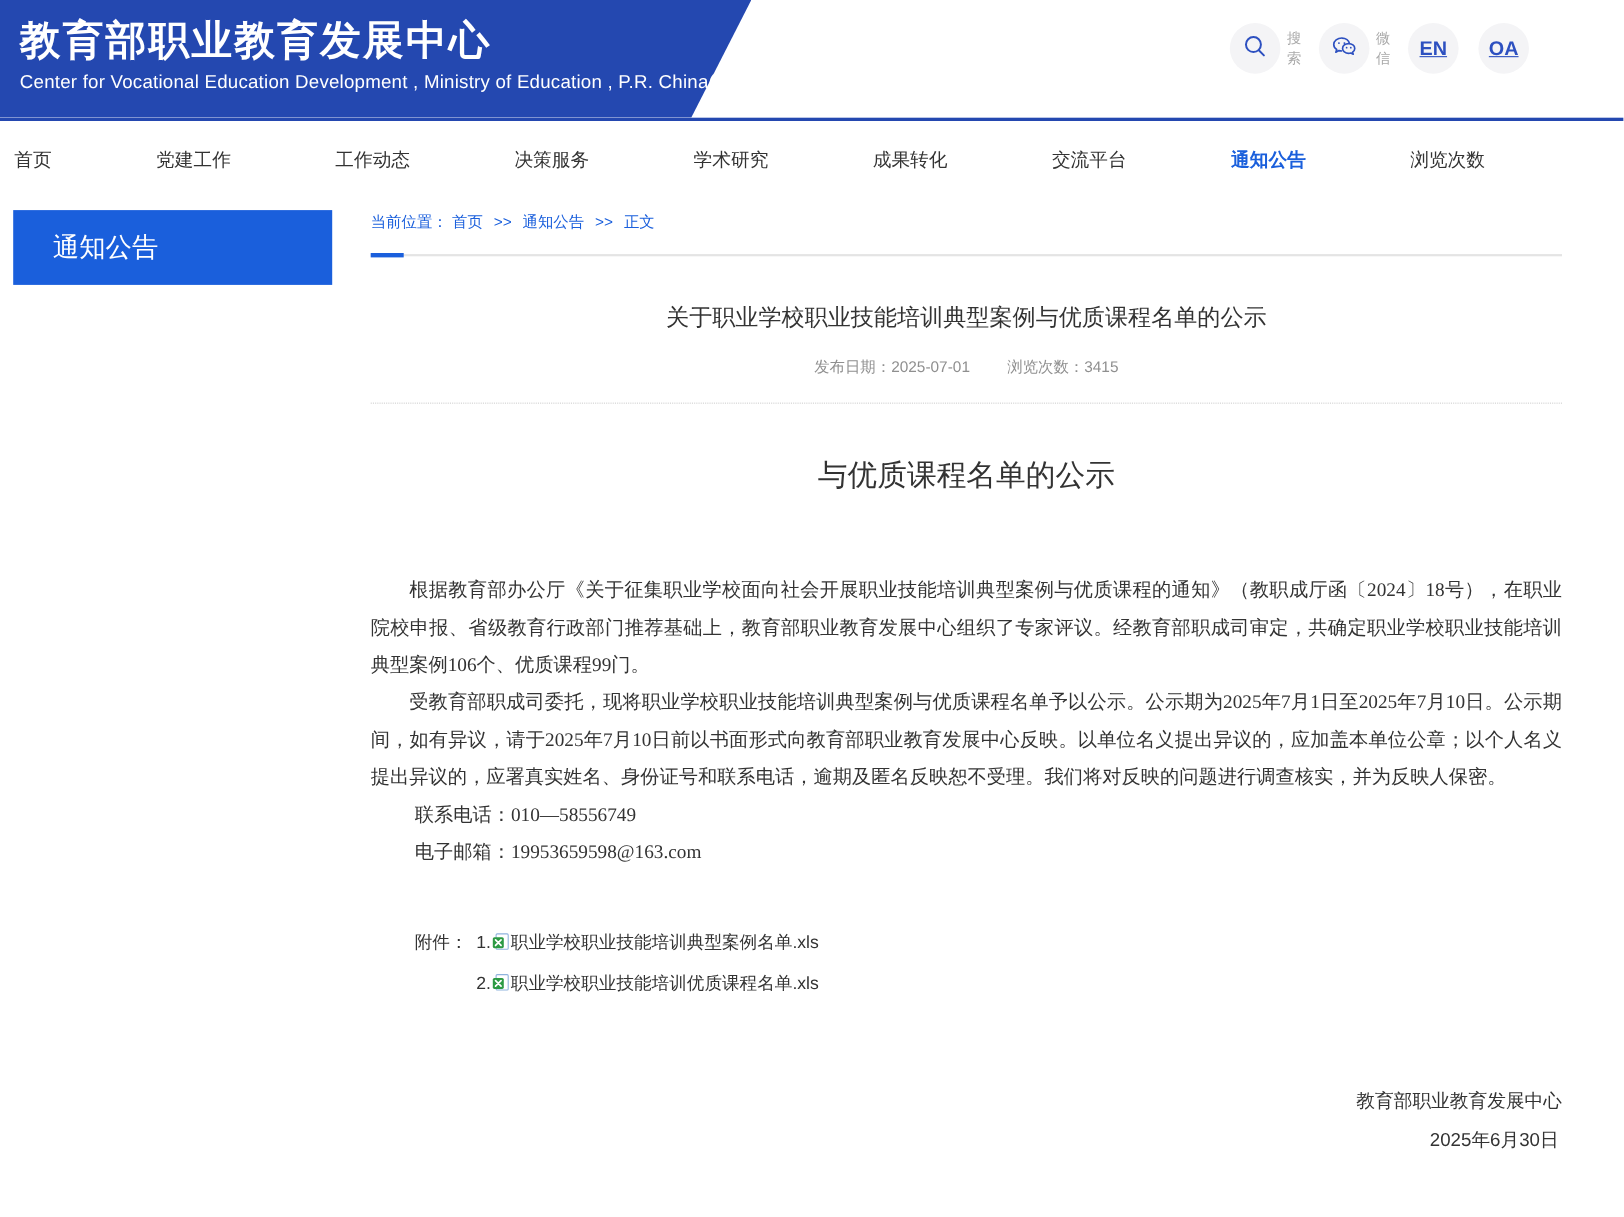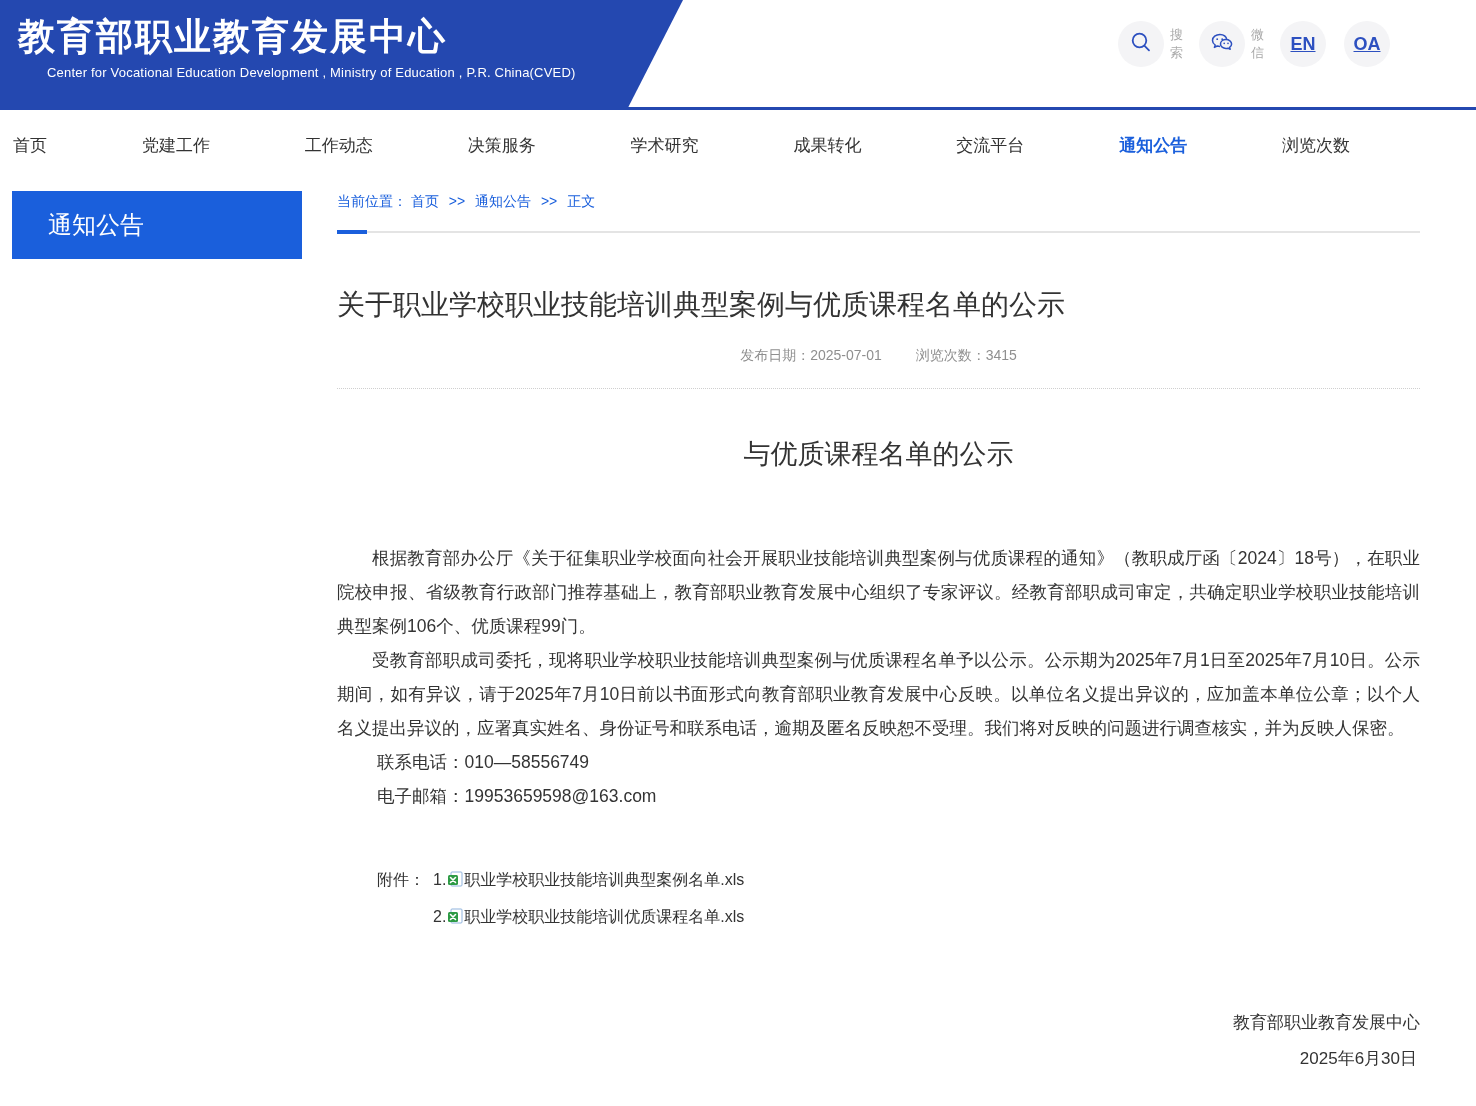--- a/index.html
+++ b/index.html
@@ -7,21 +7,21 @@
               font-family:"Liberation Sans", sans-serif; color:#333; }
 
   
   .header { position:relative; width:1476px; height:110px; background:#fff; }
   .header-blue { position:absolute; left:0; top:0; width:683px; height:107px;
                  background:#2448b0;
                  clip-path:polygon(0 0, 100% 0, 92% 100%, 0 100%); }
   .header-underline { position:absolute; left:0; bottom:0; width:100%; height:3px; background:#2448b0; }
   .logo { position:absolute; left:18px; top:14px; color:#fff; z-index:2; }
   .logo-cn { font-size:37px; font-weight:bold; letter-spacing:2px; line-height:46px; }
-  .logo-en { font-size:13px; margin-top:5px; letter-spacing:0.2px;margin-left:29px; }
+  .logo-en { font-size:17px; margin-top:5px; letter-spacing:0.2px; }
 
   .tools { position:absolute; right:86px; top:21px; display:flex; align-items:center; z-index:2; }
   .tool-circle { width:46px; height:46px; border-radius:50%; background:#f4f4f6;
                  display:flex; align-items:center; justify-content:center; cursor:pointer; }
   .tool-vlabel { width:15px; font-size:13px; color:#a9a9a9; line-height:18px;
                  margin:0 14px 0 6px; text-align:left; }
   .tool-text { color:#2d50c0; font-weight:bold; font-size:18px;text-decoration:underline; }
   .tools .gap { width:18px; }
 
   
@@ -38,28 +38,28 @@
 
   .content { margin-left:337px; width:1083px; padding-top:13px; }
 
   .breadcrumb { font-size:14px; color:#1a5fdc; }
   .breadcrumb a, .breadcrumb span { color:#1a5fdc; text-decoration:none; cursor:pointer; }
   .bc-sep { margin:0 6px; }
   .bc-line { position:relative; margin-top:19px; height:4px; }
   .bc-line-gray { position:absolute; left:0; right:0; top:1px; height:2px; background:#e4e4e4; }
   .bc-line-accent { position:absolute; left:0; top:0; width:30px; height:4px; background:#1a5fdc; }
 
-  .art-title { margin-top:52px; text-align:left; font-size:28px; color:#333; }
+  .art-title { margin-top:40px; text-align:center; font-size:21px; color:#333; }
   .art-meta { margin-top:23px; text-align:center; font-size:14px; color:#8f8f8f; }
   .art-meta .meta-item { margin:0 15px; }
   .dotted-sep { margin-top:23px; border-top:1px dotted #cfcfcf; height:0; }
 
   .doc-heading { margin-top:42px; text-align:center; font-size:27px; line-height:46px; color:#333; }
 
-  .doc-body { margin-top:64px; font-family:Liberation Sans, sans-serif;
+  .doc-body { margin-top:64px; font-family:Liberation Serif, serif;
               font-size:17.5px; line-height:34px; color:#333; }
   .doc-body p { text-align:justify; text-indent:2em; }
   .contact-line { padding-left:40px; }
 
   .attachments { margin-top:48px; padding-left:40px; font-size:16px; line-height:37px;
                  font-family:Liberation Sans, sans-serif; color:#333; }
   .att-label { display:inline-block; width:56px; }
   .att-row2 { padding-left:56px; }
   .att-link { color:#333; cursor:pointer; }
   .xls-icon { display:inline-block; width:16px; height:16px; vertical-align:-2px; margin:0 1px; }

